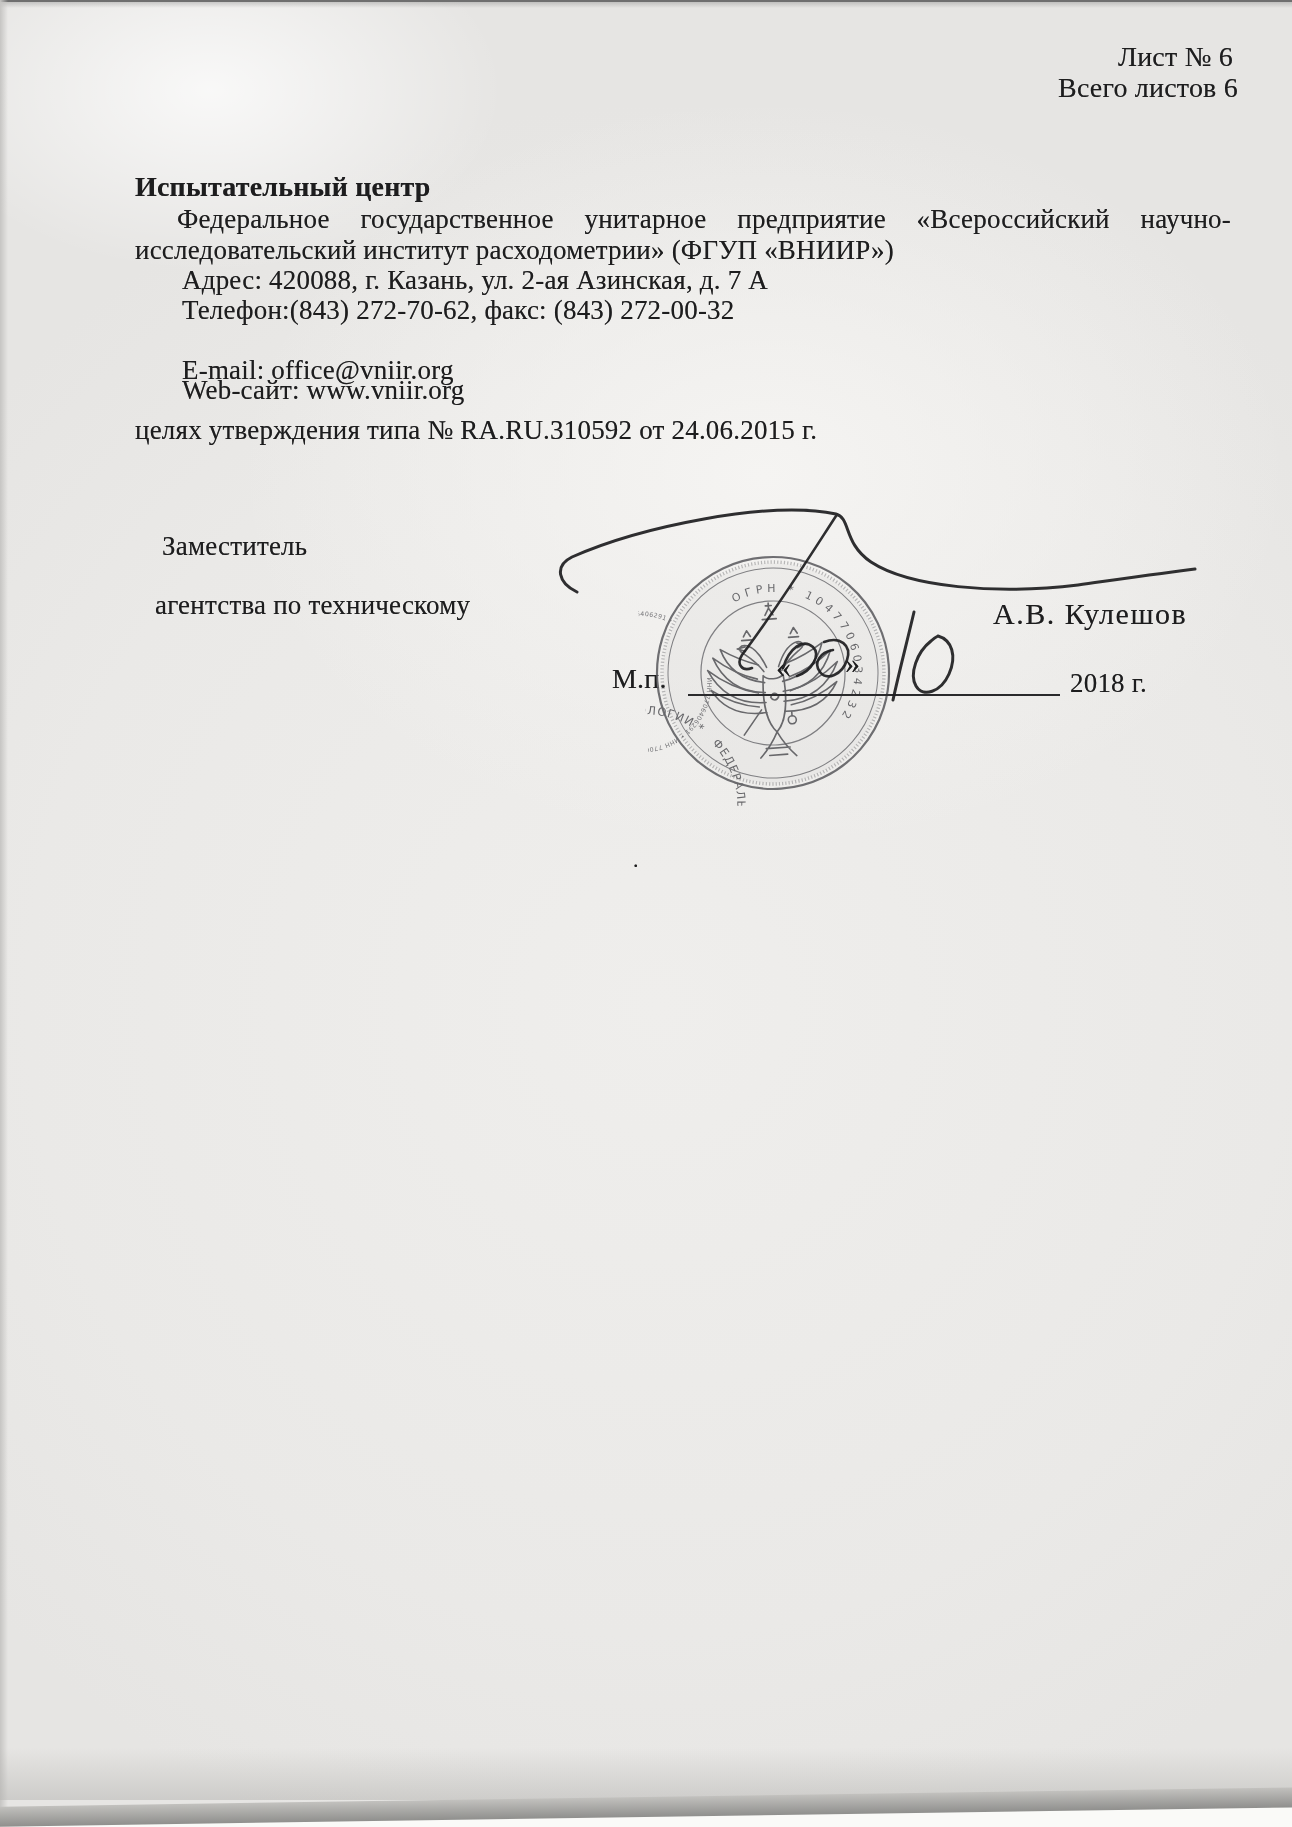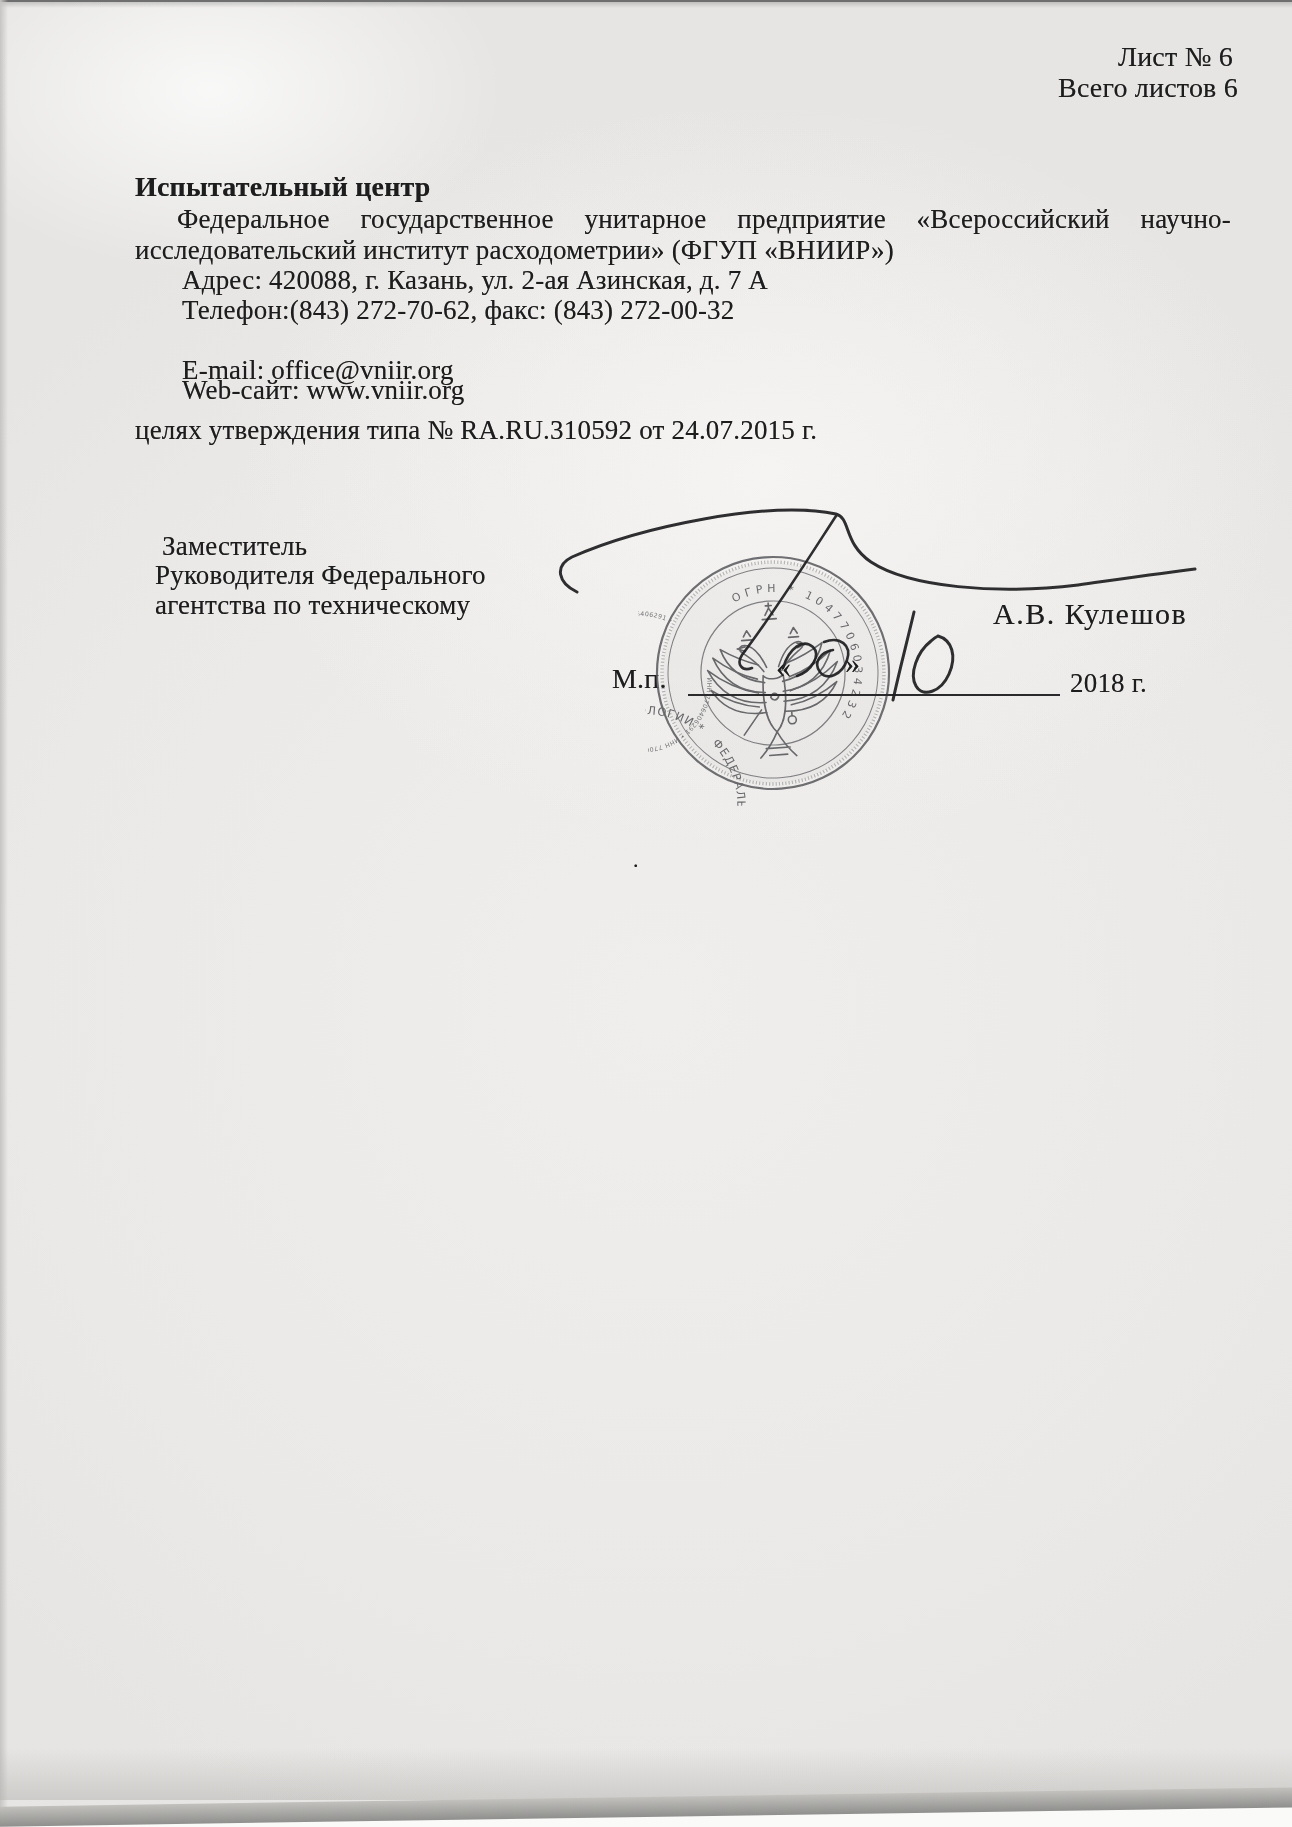--- a/index.html
+++ b/index.html
@@ -48,24 +48,23 @@
   <div class="abs txt hdr" style="left:1058px;top:73px;">Всего листов 6</div>
 
   <div class="abs txt hdr bold" style="left:135px;top:172px;">Испытательный центр</div>
 
   <div class="abs txt just" style="left:177px;top:204px;width:1054px;">Федеральное государственное унитарное предприятие «Всероссийский научно-</div>
   <div class="abs txt" style="left:135px;top:235px;">исследовательский институт расходометрии» (ФГУП «ВНИИР»)</div>
   <div class="abs txt" style="left:182px;top:265px;">Адрес: 420088, г. Казань, ул. 2-ая Азинская, д. 7 А</div>
   <div class="abs txt" style="left:182px;top:295px;text-align:center;">Телефон:(843) 272-70-62, факс: (843) 272-00-32</div>
   <div class="abs txt" style="left:182px;top:335px;margin-top:40px;">Web-сайт: www.vniir.org</div>
   <div class="abs txt" style="left:182px;top:355px;">E-mail: office@vniir.org</div>
-  <div class="abs txt" style="left:135px;top:415px;">целях утверждения типа № RA.RU.310592 от 24.07.2015 г.</div>
+  <div class="abs txt" style="left:135px;top:415px;">целях утверждения типа № RA.RU.310592 от 24.06.2015 г.</div>
 
   <div class="abs txt" style="left:162px;top:531px;">Заместитель</div>
-  <div class="abs txt" style="left:155px;top:560px;">Руководителя Федерального</div>
   <div class="abs txt" style="left:155px;top:590px;">агентства по техническому</div>
 
   <div class="abs txt" style="left:612px;top:664px;font-size:28px;">М.п.</div>
 
   <svg class="abs stamp-svg" width="260" height="260" viewBox="0 0 260 260">
     <defs>
       <path id="outer-arc" d="M 64.2 195.8 A 93 93 0 1 1 58.8 189.8" fill="none"></path>
       <path id="ogrn-arc" d="M 96.4 57.2 A 80 80 0 1 1 90 60.7" fill="none"></path>
       <path id="inn-arc" d="M 64 130 A 66 66 0 1 1 64 129.7" fill="none"></path>
     </defs>

